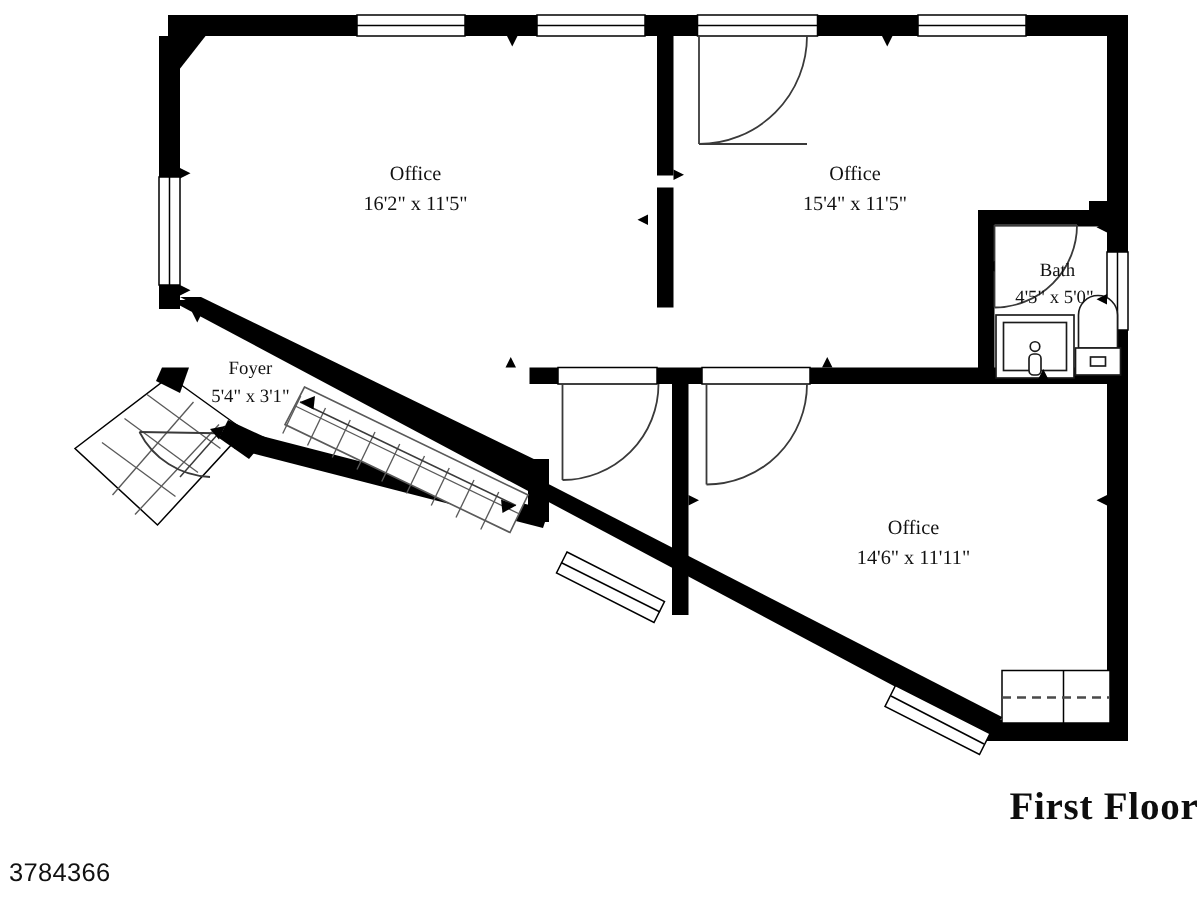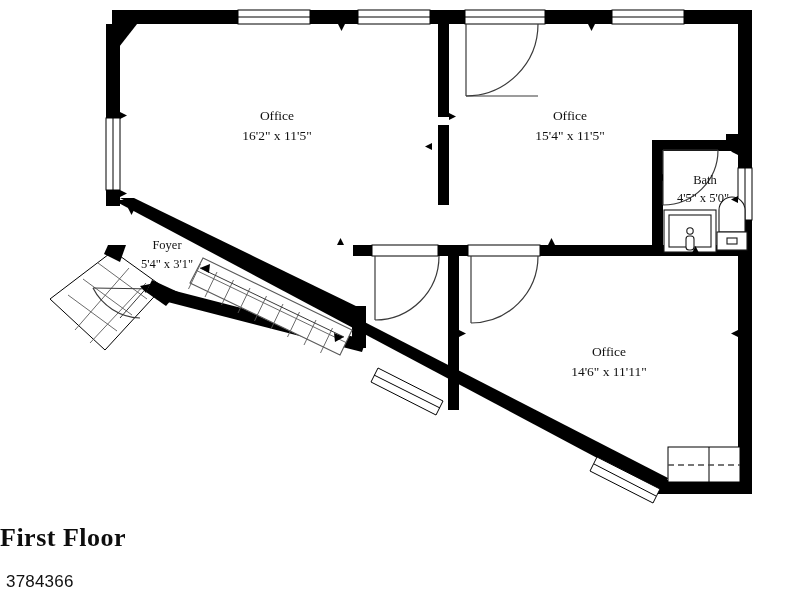--- a/index.html
+++ b/index.html
@@ -49,21 +49,21 @@
   .bath-name { font-size: 12.5px; }
   .bath-dims { font-size: 12.5px; }
   .foyer-name { font-size: 12.5px; }
   .foyer-dims { font-size: 12.5px; }
 
   #floor-caption {
     position: absolute;
     left: 0;
     top: 523px;
     width: 799px;
-    text-align: left;
+    text-align: right;
     font-family: "Liberation Serif", serif;
     font-size: 26px;
     font-weight: 700;
     color: #0d0d0d;
     letter-spacing: 0.5px;
   }
   #photo-id {
     position: absolute;
     left: 6px;
     top: 572px;

